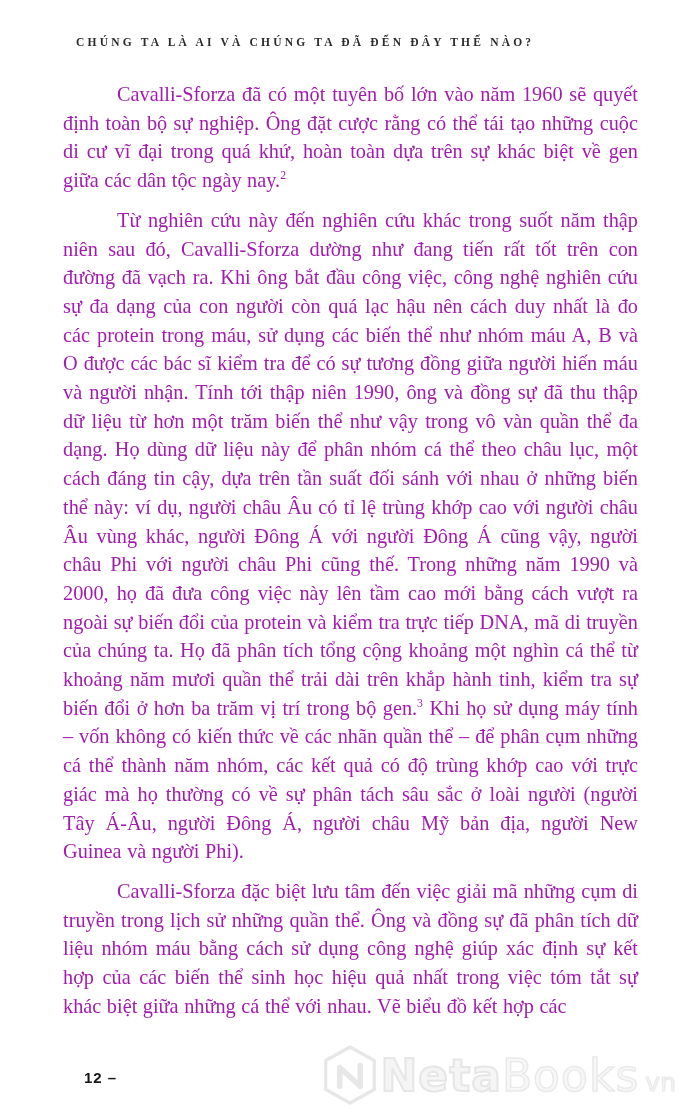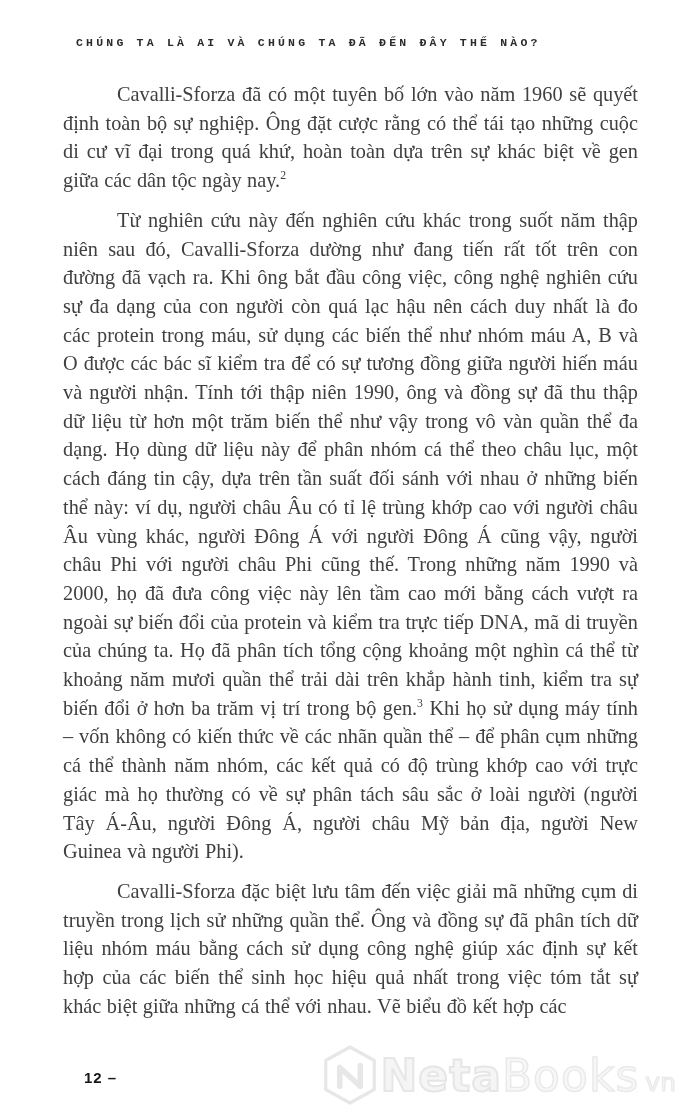--- a/index.html
+++ b/index.html
@@ -8,40 +8,40 @@
     width: 700px;
     height: 1120px;
     background: #ffffff;
     overflow: hidden;
     font-family: "Liberation Serif", "DejaVu Serif", serif;
   }
   .running-head {
     position: absolute;
     top: 36px;
     left: 76px;
-    font-family: Liberation Mono, monospace;
+    font-family: Liberation Serif, serif;
     font-size: 11.5px;
     font-weight: 600;
     letter-spacing: 3.2px;
     color: #2b2b2b;
     white-space: nowrap;
   }
   .content {
     position: absolute;
     top: 80px;
     left: 63px;
     width: 575px;
   }
   .para {
     margin: 0 0 11px 0;
     font-size: 20.3px;
     line-height: 28.7px;
     text-align: justify;
     text-indent: 54px;
-    color: #404040;
+    color: #a21caf;
     word-spacing: 0.5px;
   }
   .para sup {
     font-size: 0.58em;
     line-height: 0;
     vertical-align: super;
   }
   .page-number {
     position: absolute;
     left: 84px;

